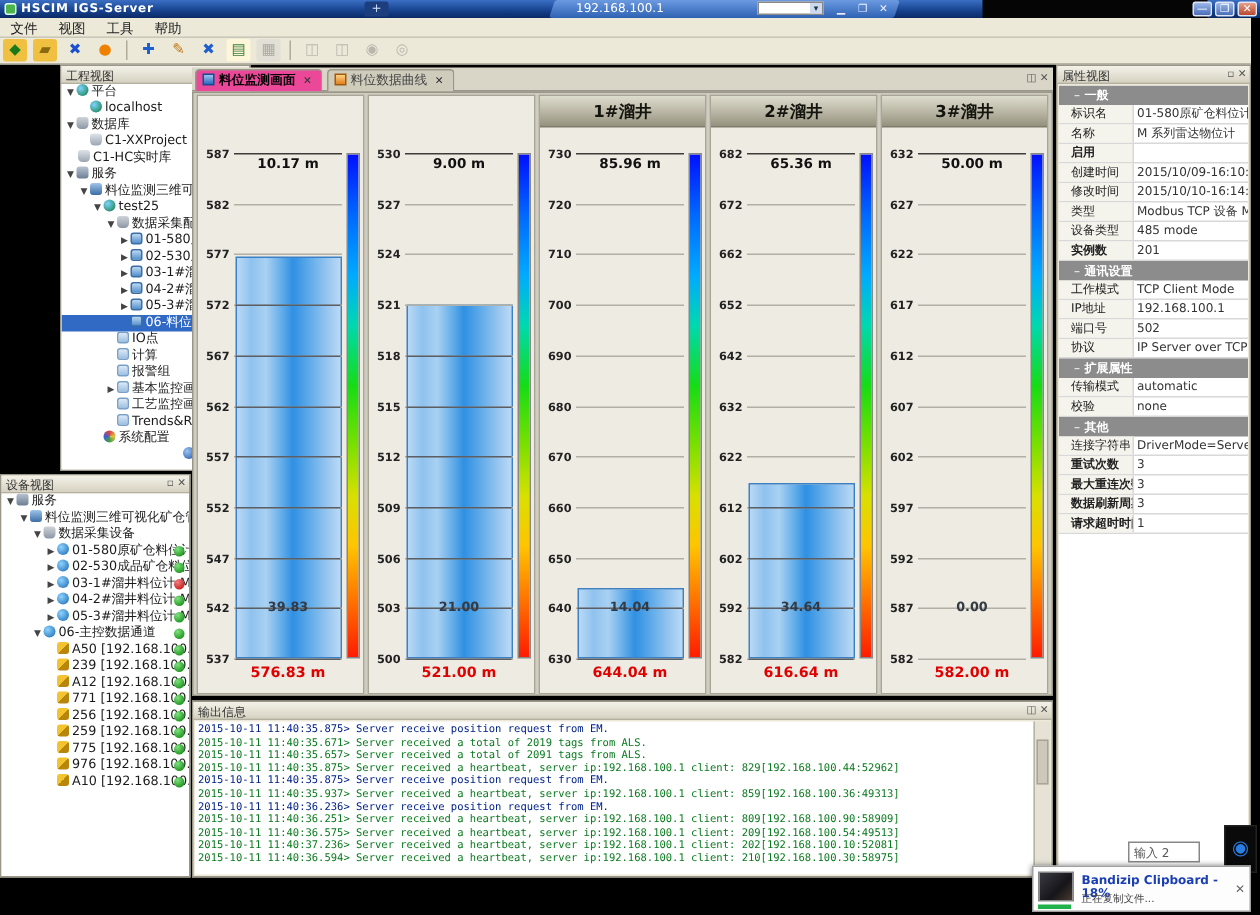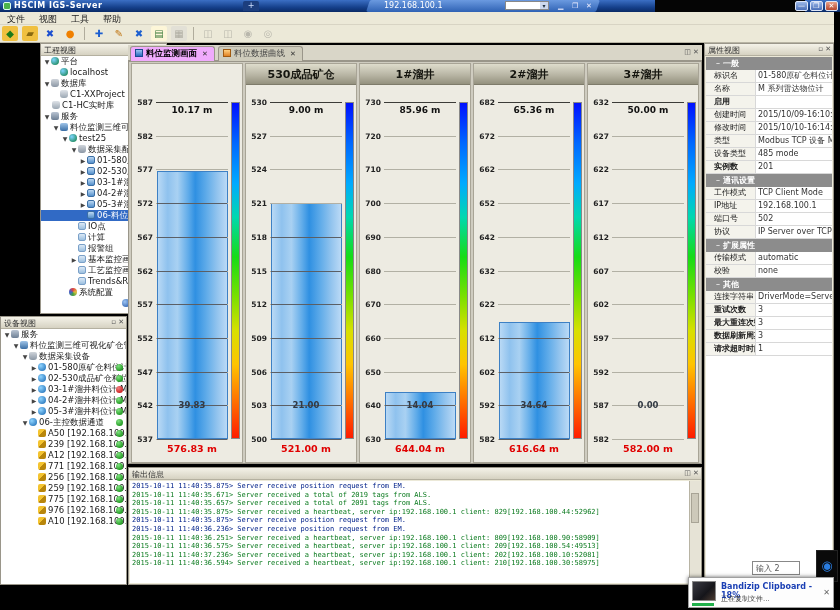--- a/index.html
+++ b/index.html
@@ -55,21 +55,21 @@
   .ic-net{ background:radial-gradient(circle at 35% 35%,#8fd4ff,#1565b0); border-radius:50%; }
   .ic-tag{ background:linear-gradient(135deg,#f4c430 50%,#b8860b 50%); }
   .sel { background:#316ac5; color:#fff; }
   .stdot { position:absolute; right:3px; top:2px; width:7px; height:7px; border-radius:50%; }
   .st-g { background:radial-gradient(circle at 35% 30%,#7fe07f,#008000); }
   .st-r { background:radial-gradient(circle at 35% 30%,#f08080,#c00000); }
 
   
   #tabstrip { left:128px; top:45px; width:574px; height:16px; background:#d9d6c8; border-bottom:1px solid #9a968a; }
   .dtab { float:left; height:15px; margin:1px 1px 0 2px; padding:1px 6px 0 4px; font-size:8.5px; border:1px solid #9a968a; border-bottom:none; border-radius:3px 3px 0 0; }
-  .dtab.active { background:#f0abfc; font-weight:bold; }
+  .dtab.active { background:#ec4899; font-weight:bold; }
   .dtab.inactive { background:#cfccbc; color:#444; }
   .dtab .tabico { display:inline-block; width:8px; height:8px; margin-right:3px; vertical-align:-1px; }
   .tabico.blue { background:linear-gradient(180deg,#9cc4f0,#2a6ac0); border:1px solid #1a4a90; }
   .tabico.orange { background:linear-gradient(180deg,#ffd080,#e08020); border:1px solid #a05a10; }
   .dtab .tclose { margin-left:5px; color:#333; font-size:7px; }
   #tabstrip .hicons { float:right; margin:3px 3px 0 0; font-size:7px; color:#555; }
 
   
   #gaugearea { left:128px; top:61px; width:574px; height:403px; background:#cfccc0; border:1px solid #9a968a; }
   .gpanel { position:absolute; top:1px; width:112px; height:400px; background:#edebe2; border:1px solid #a8a496; }
@@ -261,21 +261,20 @@
         <div class="gtick" style="top: 337.3px;">542</div>
         <div class="gline" style="top: 375px;"></div>
         <div class="gbarline" style="top: 375px;"></div>
         <div class="gtick" style="top: 371px;">537</div>
         <div class="gtoplabel" style="top: 41px;">10.17 m</div>
         <div class="ginside" style="top: 336.3px;">39.83</div>
         <div class="gbottom" style="top: 379px;">576.83 m</div>
         <div class="gscale" style="top: 38px; height: 337px;"></div>
       </div>
       <div class="gpanel" style="left: 116px;">
-        <div class="ghead">530成品矿仓</div>
         <div class="gbar" style="top: 139.1px; height: 235.9px;"></div>
         <div class="gline top" style="top: 38px;"></div>
         <div class="gtick" style="top: 34px;">530</div>
         <div class="gline" style="top: 71.7px;"></div>
         <div class="gtick" style="top: 67.7px;">527</div>
         <div class="gline" style="top: 105.4px;"></div>
         <div class="gtick" style="top: 101.4px;">524</div>
         <div class="gline" style="top: 139.1px;"></div>
         <div class="gtick" style="top: 135.1px;">521</div>
         <div class="gline" style="top: 172.8px;"></div>
@@ -405,20 +404,21 @@
     <div class="phead">
       <span>输出信息</span>
       <span class="hicons">◫ ✕</span>
     </div>
     <div id="logbody">
         <div class="logline lc-navy">2015-10-11 11:40:35.875&gt; Server receive position request from EM.</div>
         <div class="logline lc-green">2015-10-11 11:40:35.671&gt; Server received a total of 2019 tags from ALS.</div>
         <div class="logline lc-green">2015-10-11 11:40:35.657&gt; Server received a total of 2091 tags from ALS.</div>
         <div class="logline lc-green">2015-10-11 11:40:35.875&gt; Server received a heartbeat, server ip:192.168.100.1 client: 829[192.168.100.44:52962]</div>
         <div class="logline lc-navy">2015-10-11 11:40:35.875&gt; Server receive position request from EM.</div>
+        <div class="logline lc-green">2015-10-11 11:40:35.937&gt; Server received a heartbeat, server ip:192.168.100.1 client: 859[192.168.100.36:49313]</div>
         <div class="logline lc-navy">2015-10-11 11:40:36.236&gt; Server receive position request from EM.</div>
         <div class="logline lc-green">2015-10-11 11:40:36.251&gt; Server received a heartbeat, server ip:192.168.100.1 client: 809[192.168.100.90:58909]</div>
         <div class="logline lc-green">2015-10-11 11:40:36.575&gt; Server received a heartbeat, server ip:192.168.100.1 client: 209[192.168.100.54:49513]</div>
         <div class="logline lc-green">2015-10-11 11:40:37.236&gt; Server received a heartbeat, server ip:192.168.100.1 client: 202[192.168.100.10:52081]</div>
         <div class="logline lc-green">2015-10-11 11:40:36.594&gt; Server received a heartbeat, server ip:192.168.100.1 client: 210[192.168.100.30:58975]</div>
       </div>
     <div id="logscroll">
         <div class="thumb"></div>
       </div>
   </div>

